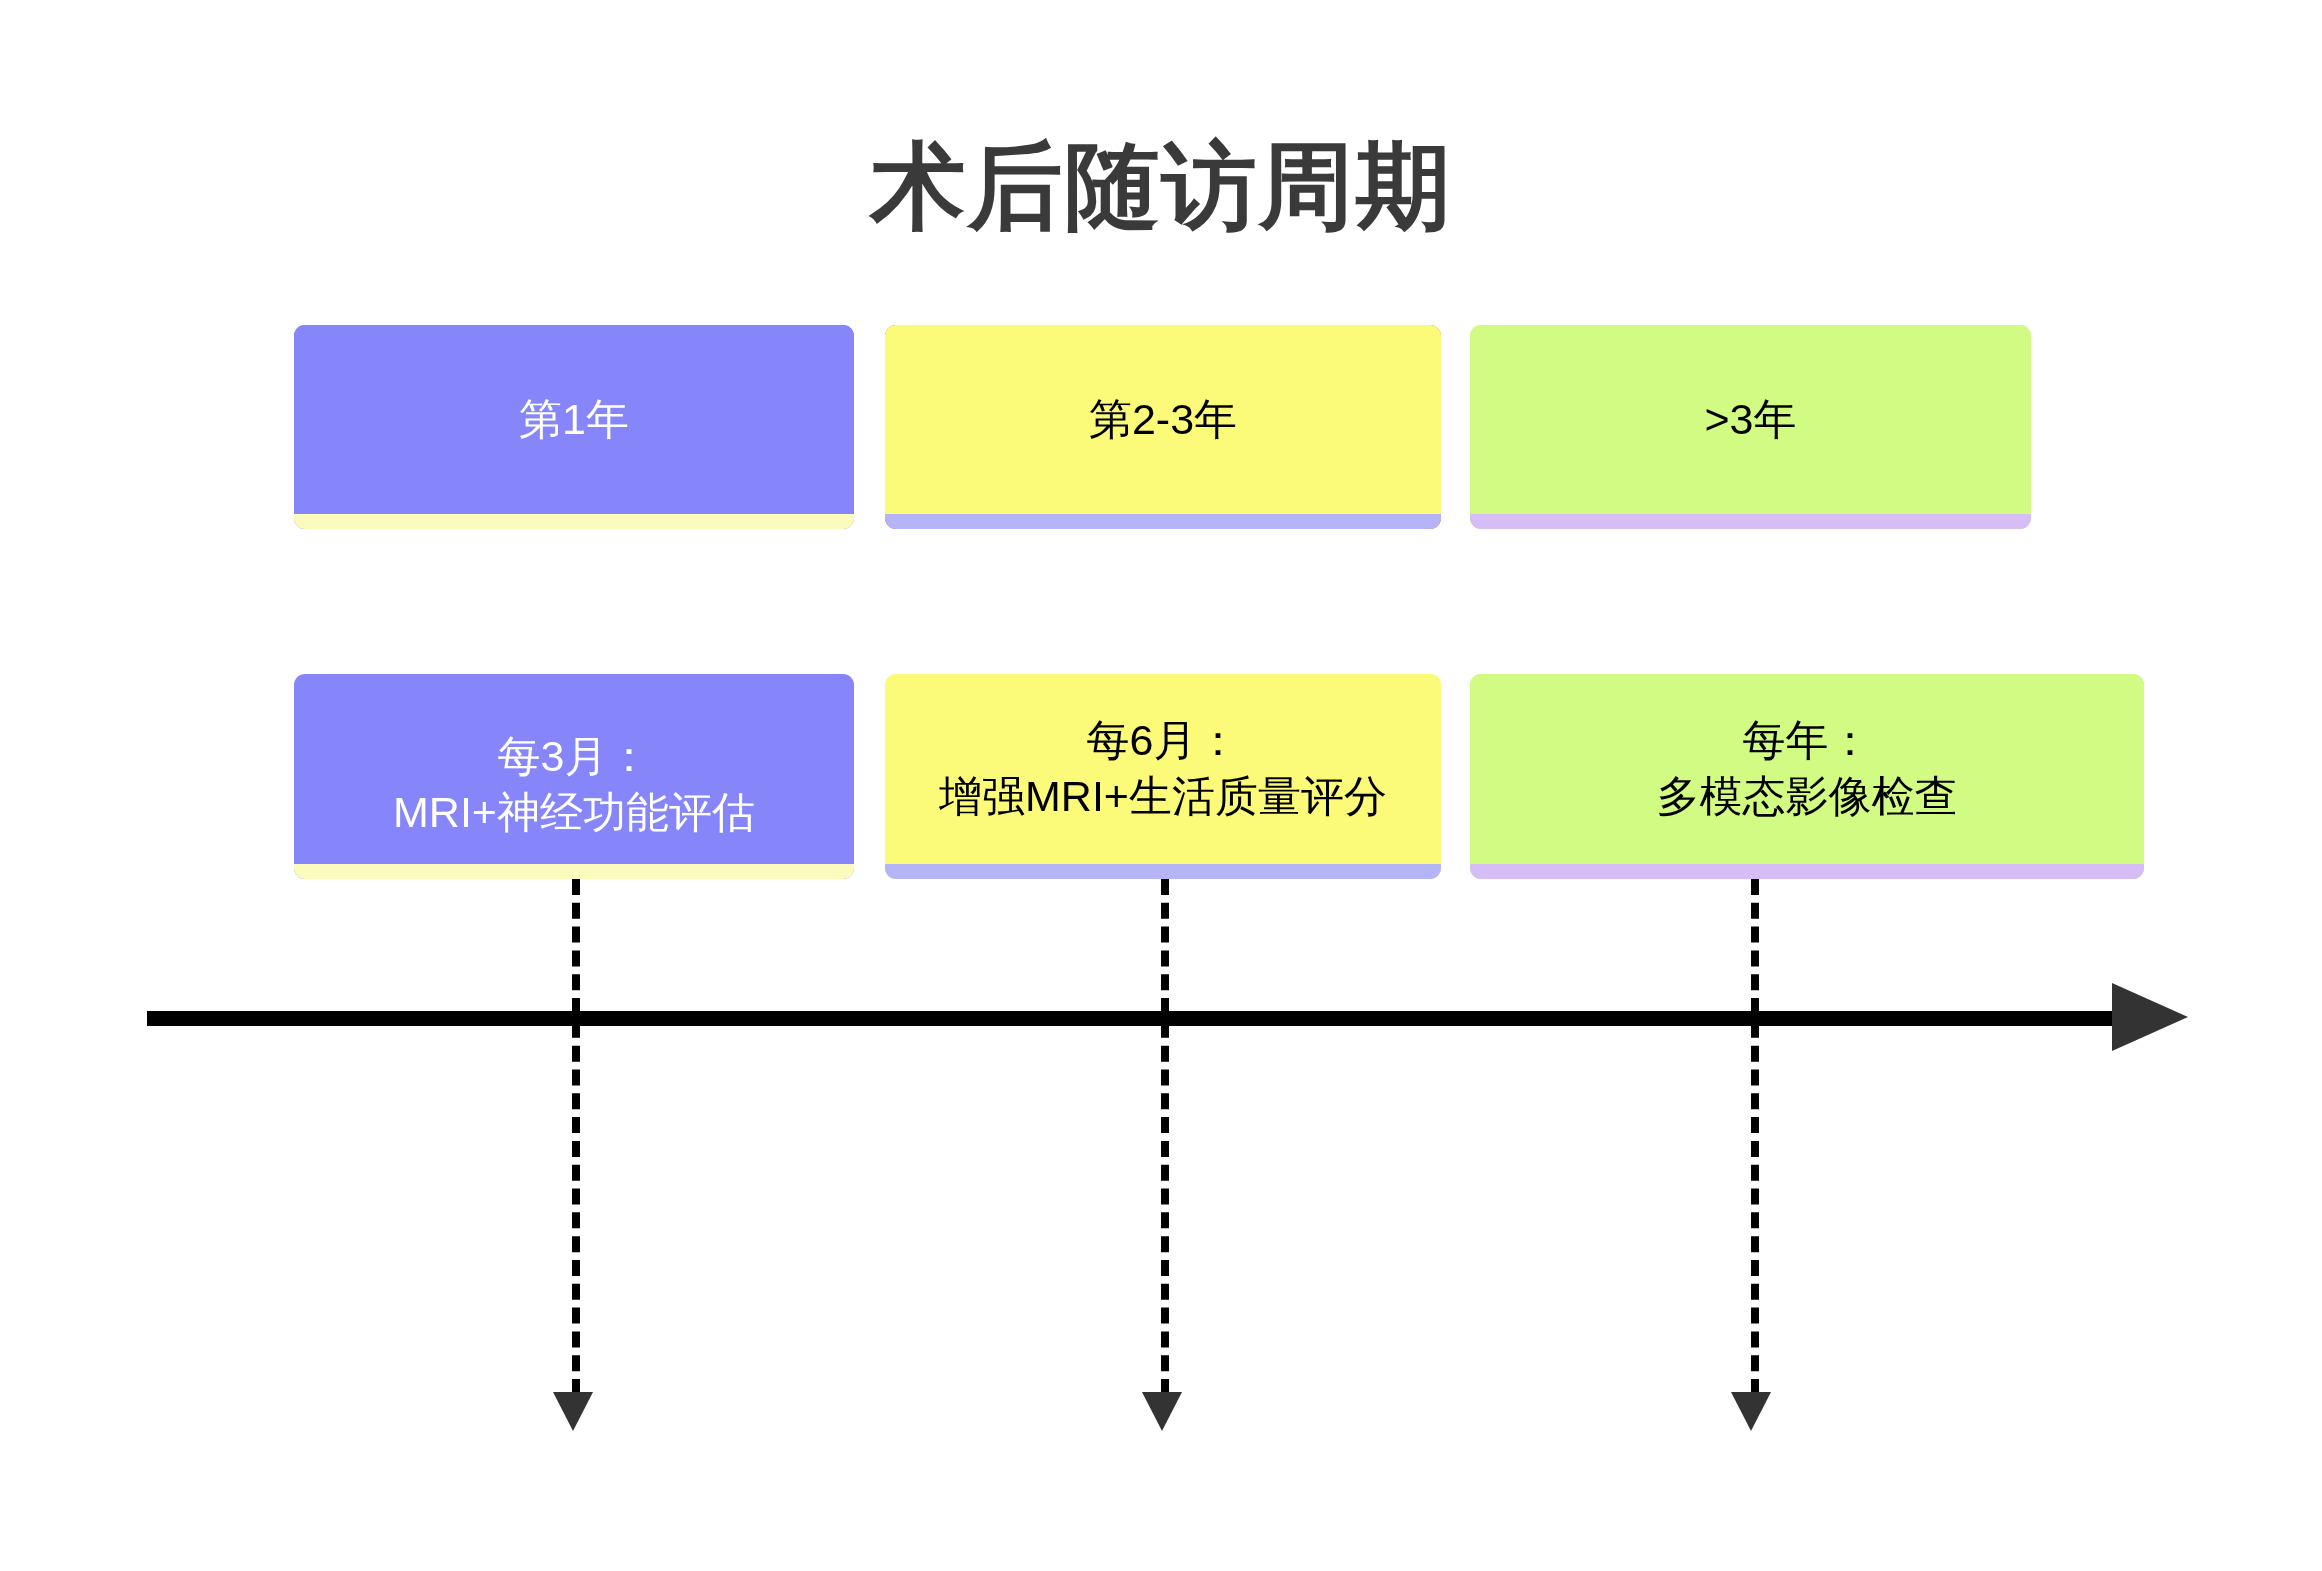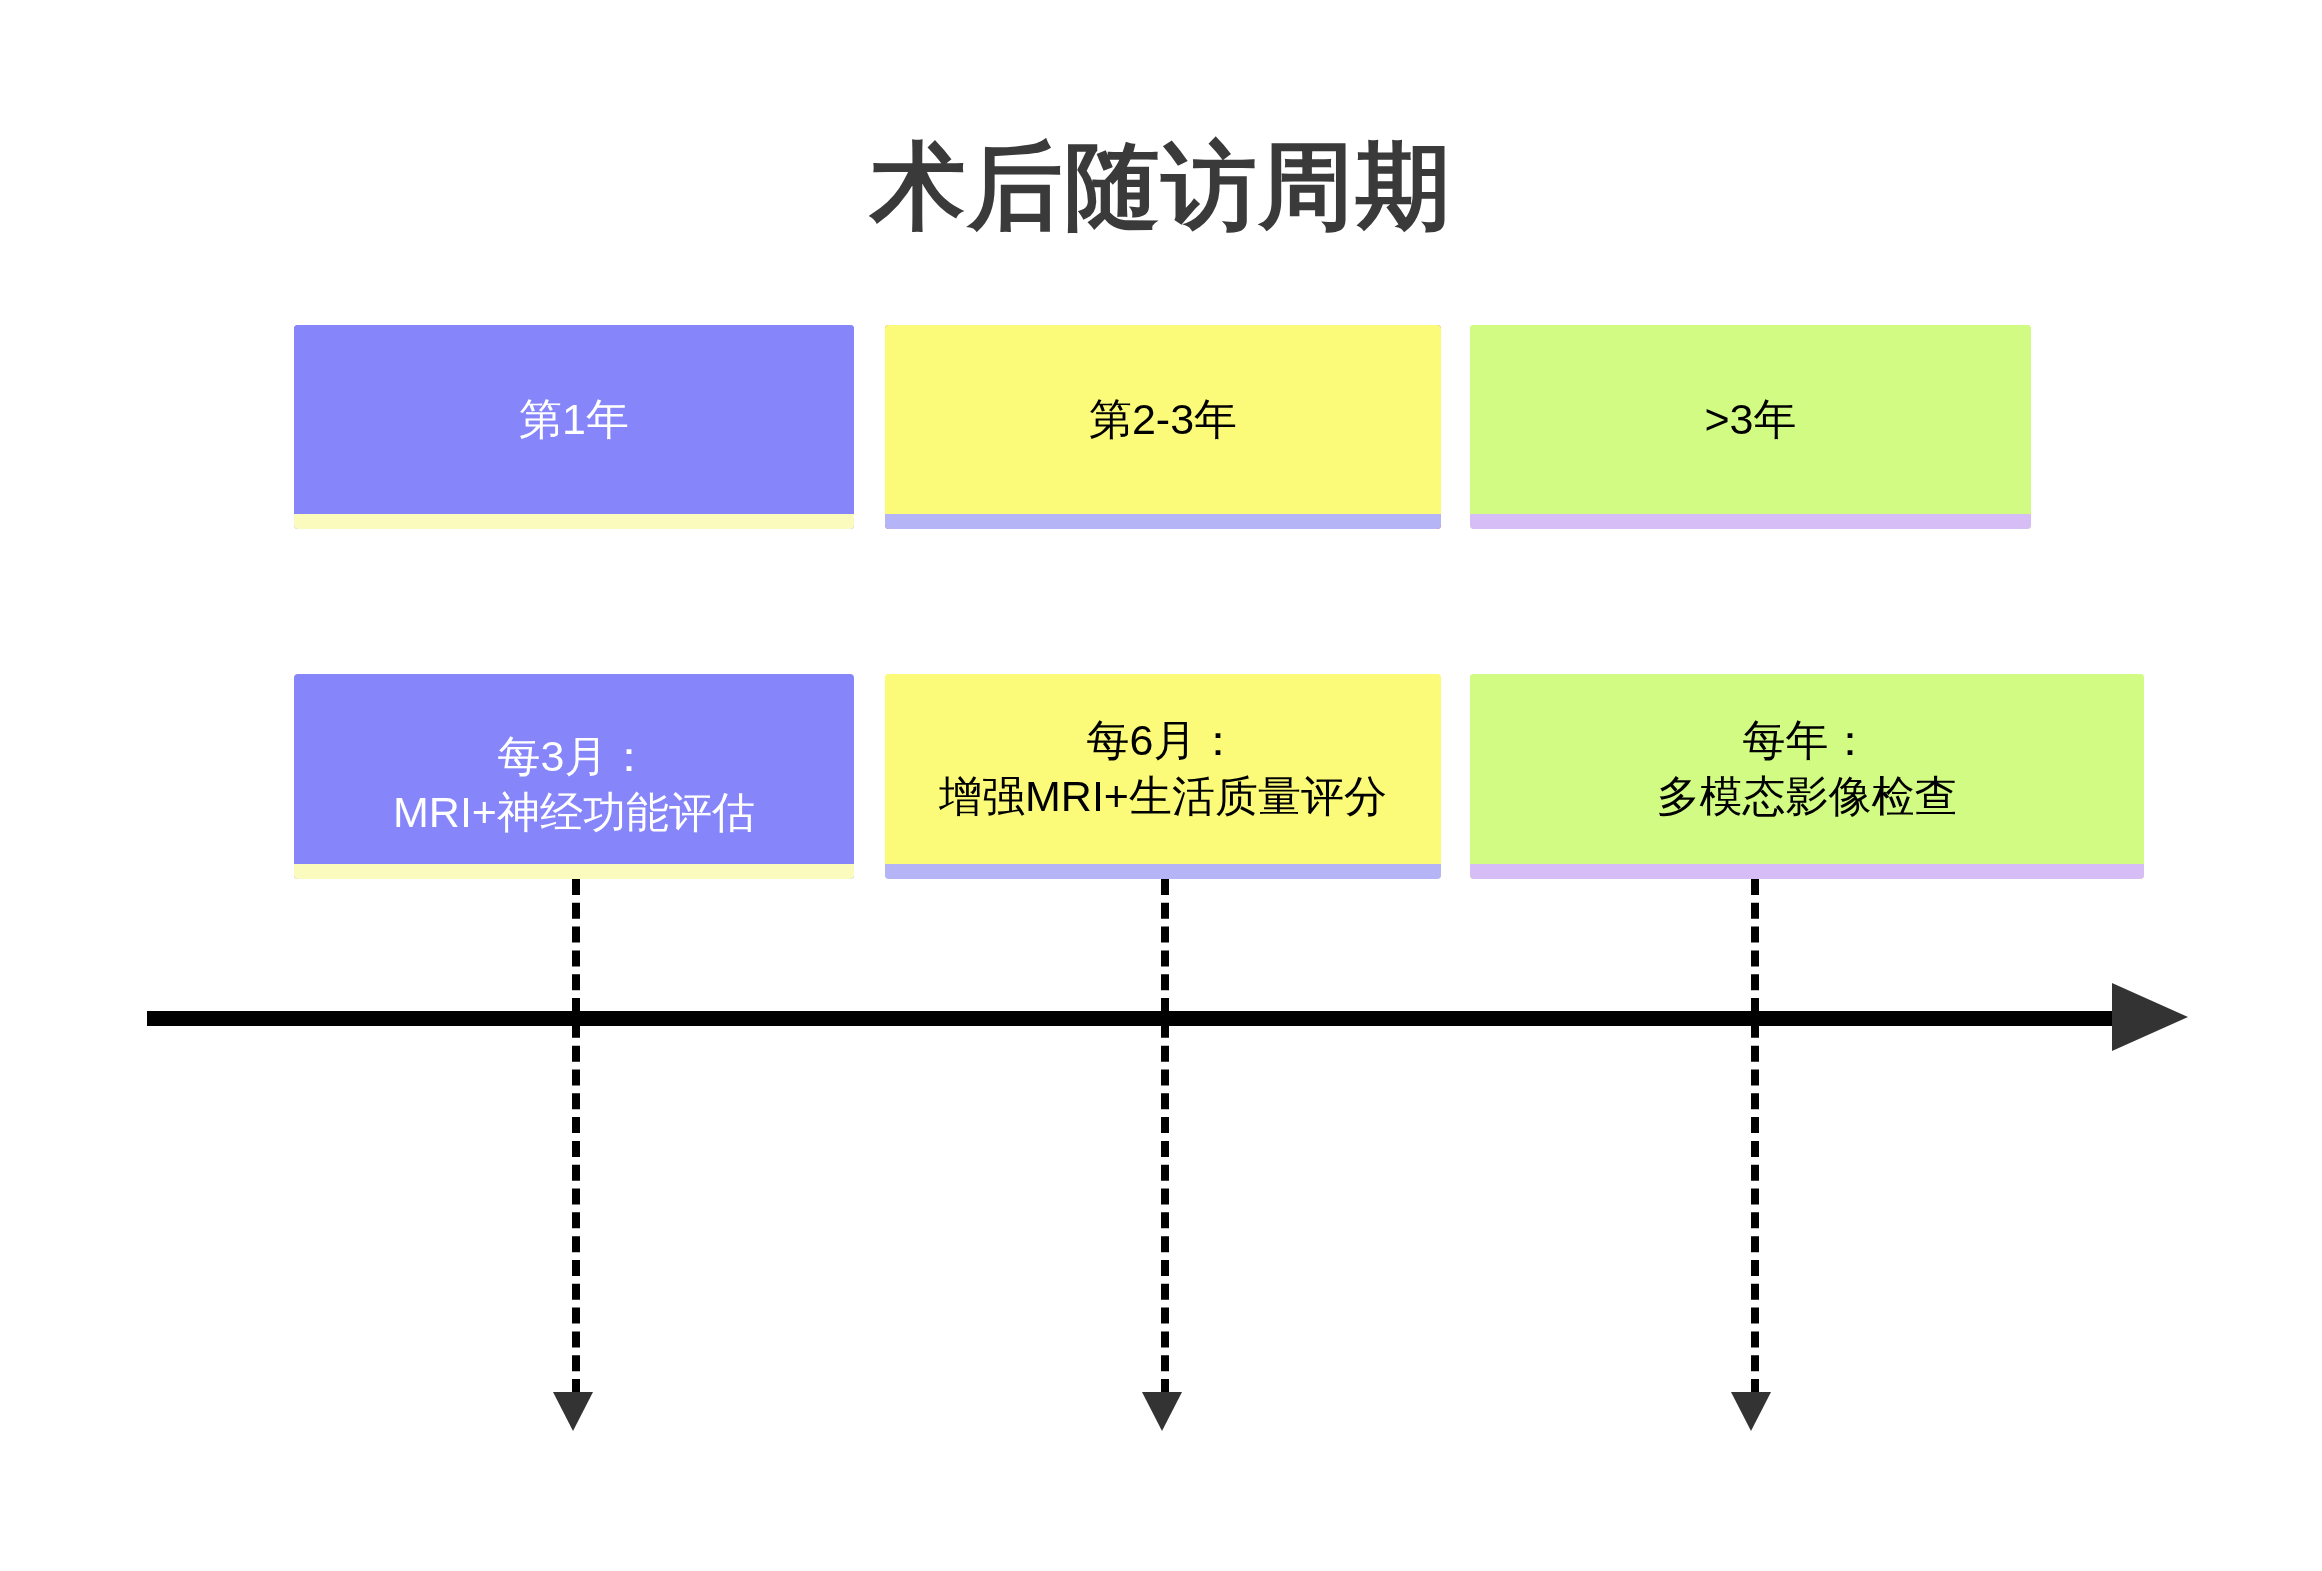--- a/index.html
+++ b/index.html
@@ -31,21 +31,21 @@
     color: #3a3a3a;
     letter-spacing: 2px;
     line-height: 1.05;
     white-space: nowrap;
   }
 
   
   .card {
     position: absolute;
     box-sizing: border-box;
-    border-radius: 4px;
+    border-radius: 11px;
     overflow: hidden;
     display: flex;
     flex-direction: column;
   }
   .card-body {
     flex: 1 1 auto;
     display: flex;
     align-items: center;
     justify-content: center;
     text-align: center;

